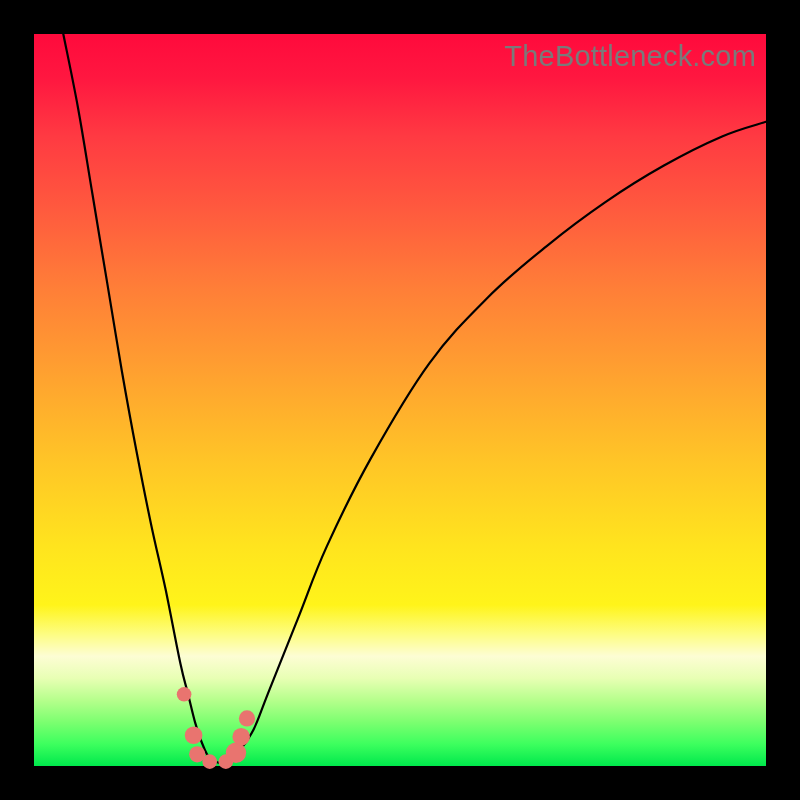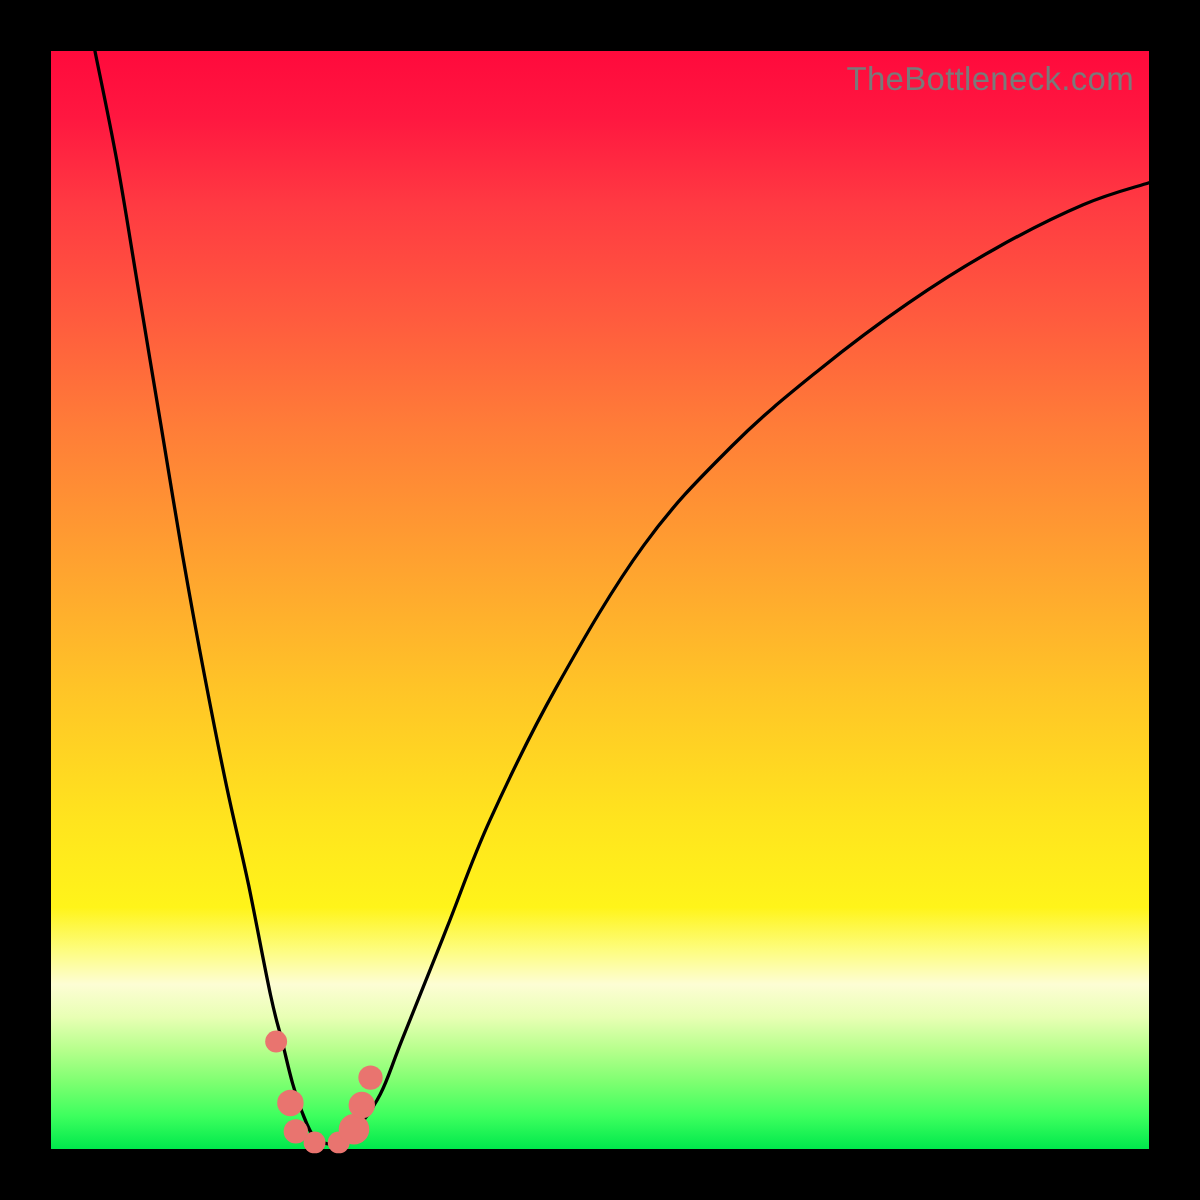--- a/index.html
+++ b/index.html
@@ -42,21 +42,21 @@
       #7cff70 94%,
       #3dff5e 97%,
       #00e84c 100%
     );
   }
   .watermark {
     position: absolute;
     top: 6px;
     right: 10px;
     color: #7a7a7a;
-    font-size: 22px;
+    font-size: 29px;
     font-weight: 400;
     letter-spacing: 0.2px;
     user-select: none;
   }
   svg.curve {
     position: absolute;
     left: 0;
     top: 0;
     width: 732px;
     height: 732px;

